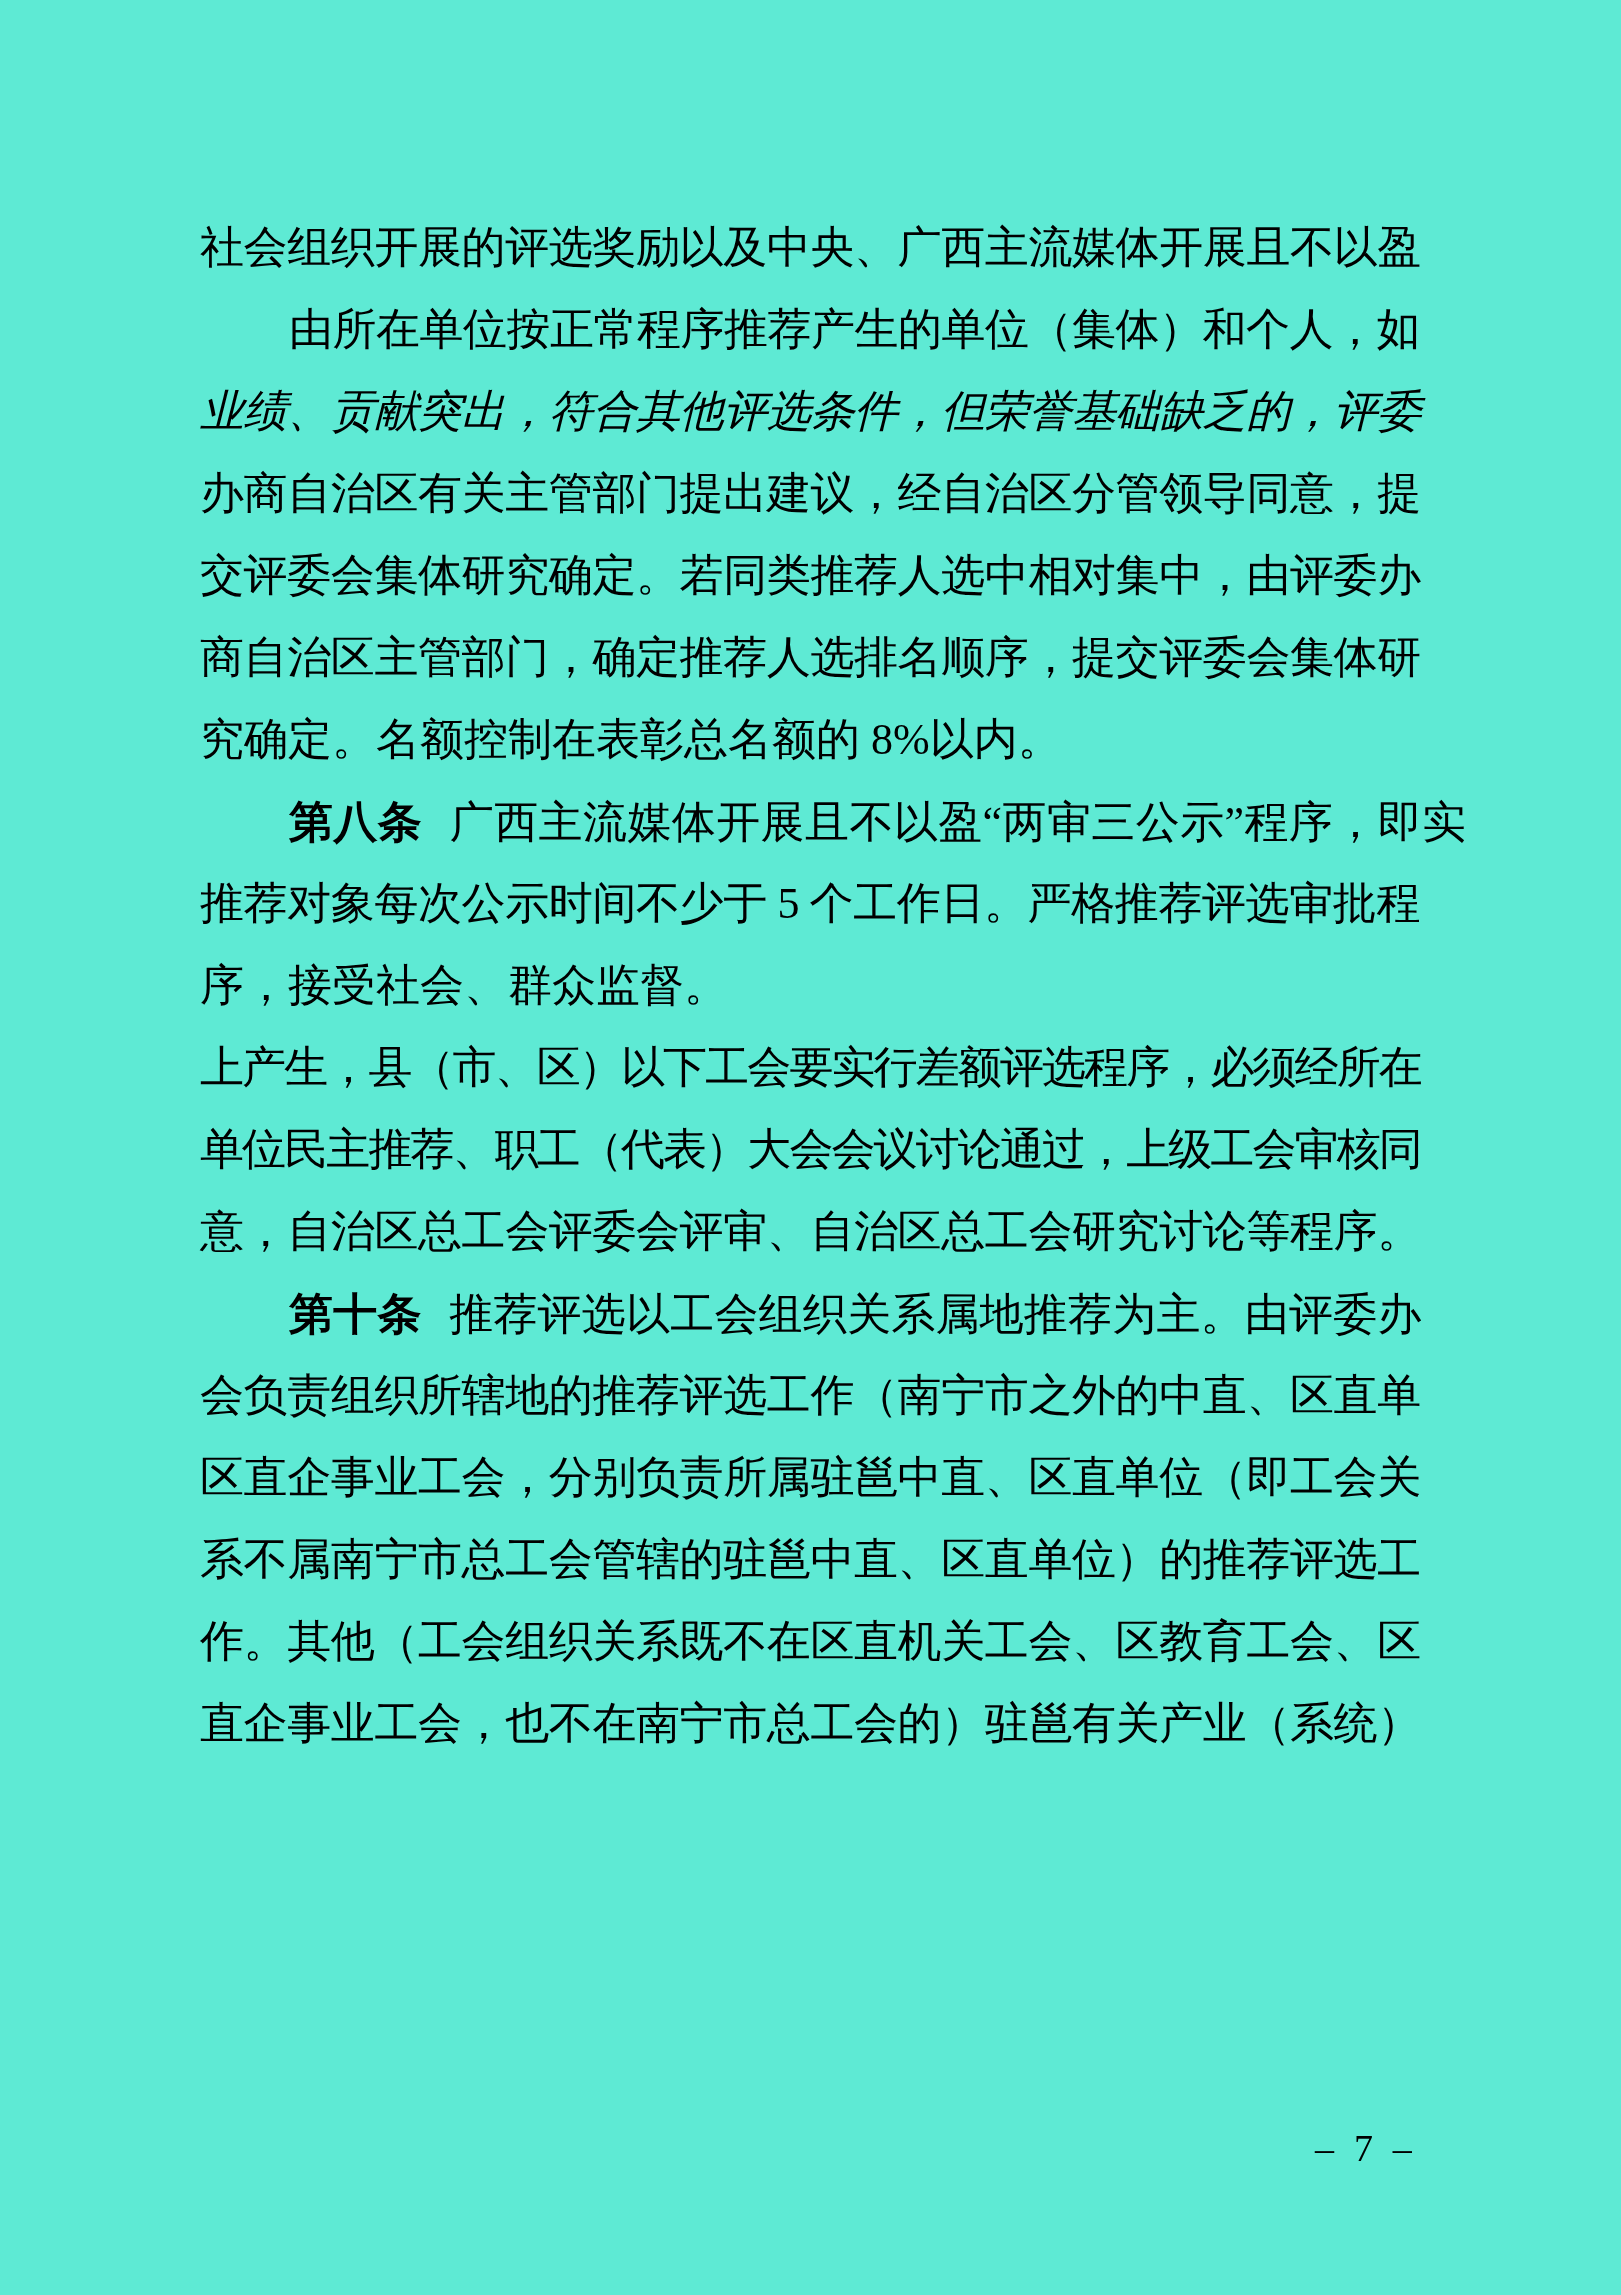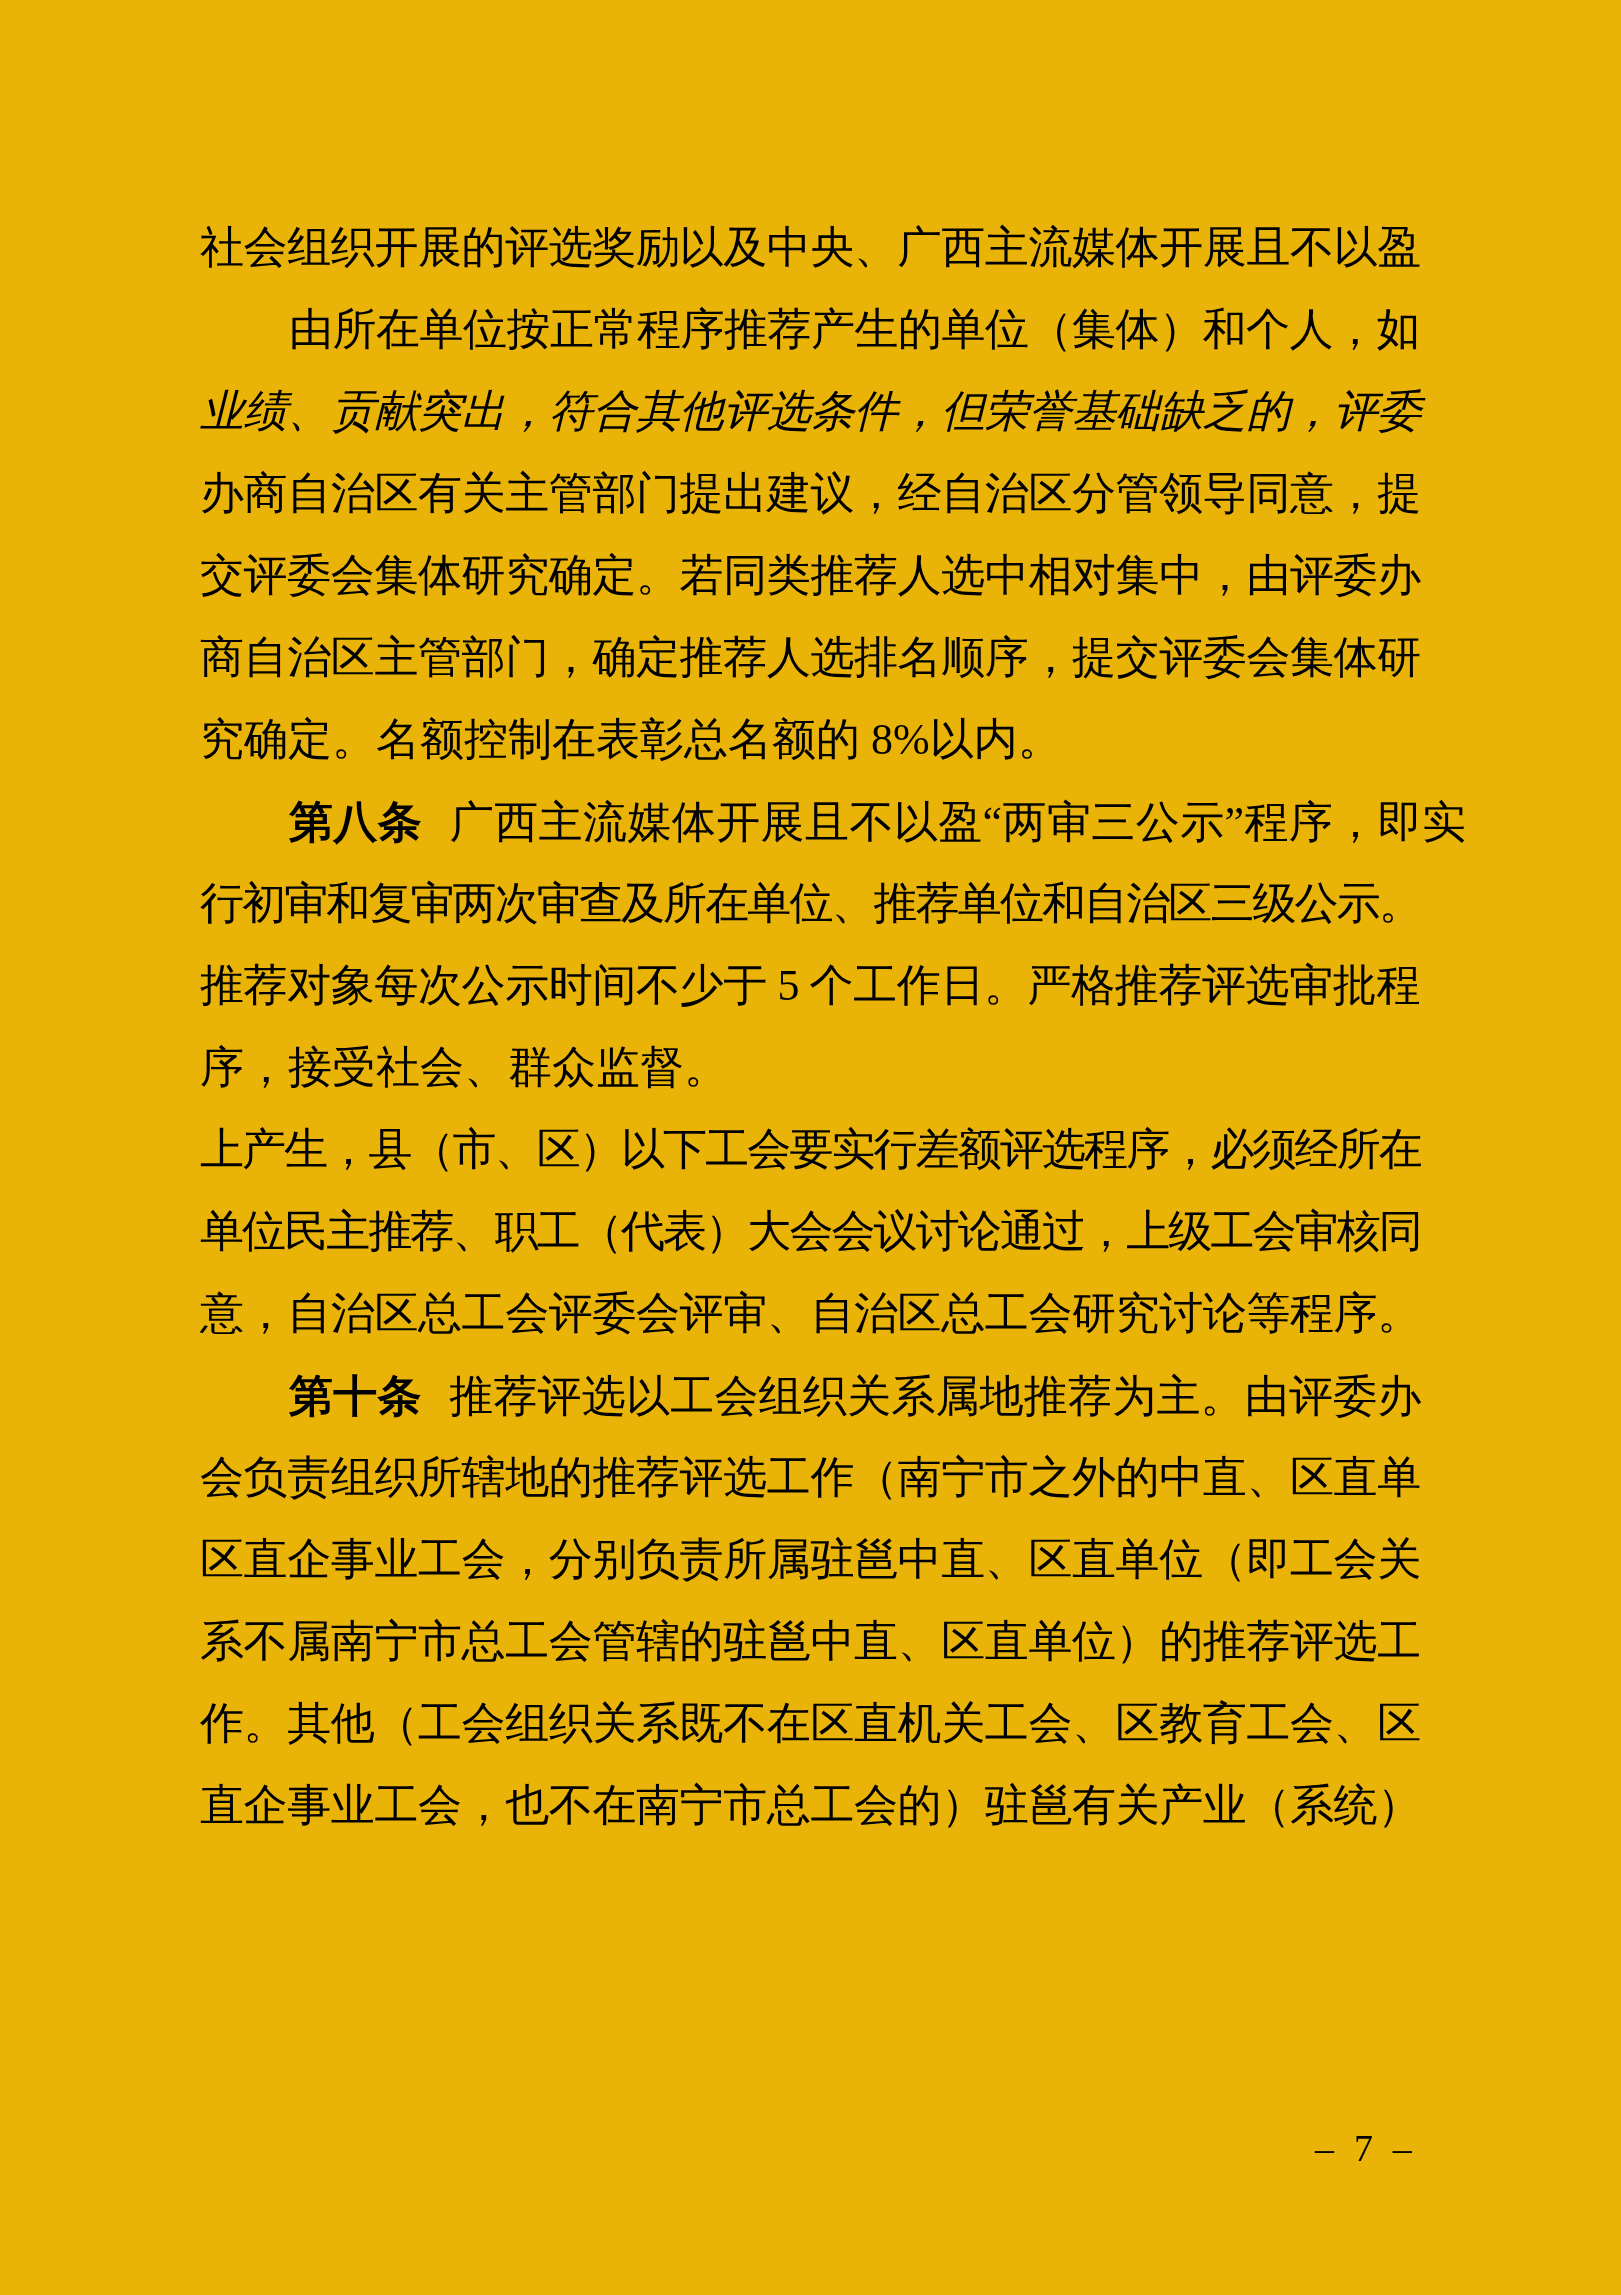--- a/index.html
+++ b/index.html
@@ -9,21 +9,21 @@
     overflow: hidden;
   }
   body {
     position: relative;
     font-family: "Liberation Serif", "DejaVu Serif", serif;
     color: #000000;
   }
   .page {
     position: absolute;
     inset: 0;
-    background: #eab308;
+    background: #5eead4;
     padding-left: 47px;
   }
   .text-block {
     position: absolute;
     left: 200px;
     top: 207px;
     width: 1220px;
   }
   .line {
     width: 100%;
@@ -60,21 +60,20 @@
 <div class="page">
   <div class="text-block" id="lines-container">
       <div class="line" style="letter-spacing: -0.4px;"><span class="line-inner"><span class="line-text">社会组织开展的评选奖励以及中央、广西主流媒体开展且不以盈</span></span></div>
       <div class="line indent" style="letter-spacing: -0.5px;"><span class="line-inner"><span class="line-text">由所在单位按正常程序推荐产生的单位（集体）和个人，如</span></span></div>
       <div class="line" style="letter-spacing: -0.4px; font-style: italic;"><span class="line-inner"><span class="line-text">业绩、贡献突出，符合其他评选条件，但荣誉基础缺乏的，评委</span></span></div>
       <div class="line" style="letter-spacing: -0.4px;"><span class="line-inner"><span class="line-text">办商自治区有关主管部门提出建议，经自治区分管领导同意，提</span></span></div>
       <div class="line" style="letter-spacing: -0.4px;"><span class="line-inner"><span class="line-text">交评委会集体研究确定。若同类推荐人选中相对集中，由评委办</span></span></div>
       <div class="line" style="letter-spacing: -0.4px;"><span class="line-inner"><span class="line-text">商自治区主管部门，确定推荐人选排名顺序，提交评委会集体研</span></span></div>
       <div class="line"><span class="line-inner"><span class="line-text">究确定。名额控制在表彰总名额的 8%以内。</span></span></div>
       <div class="line indent" style="letter-spacing: 0.4px;"><span class="line-inner"><span class="article-head">第八条</span><span class="line-text">广西主流媒体开展且不以盈“两审三公示”程序，即实</span></span></div>
-      <div class="line" style="letter-spacing: -1.9px;"><span class="line-inner"><span class="line-text">行初审和复审两次审查及所在单位、推荐单位和自治区三级公示。</span></span></div>
       <div class="line" style="letter-spacing: -0.4px;"><span class="line-inner"><span class="line-text">推荐对象每次公示时间不少于 5 个工作日。严格推荐评选审批程</span></span></div>
       <div class="line"><span class="line-inner"><span class="line-text">序，接受社会、群众监督。</span></span></div>
       <div class="line" style="letter-spacing: -1.9px;"><span class="line-inner"><span class="line-text">上产生，县（市、区）以下工会要实行差额评选程序，必须经所在</span></span></div>
       <div class="line" style="letter-spacing: -1.9px;"><span class="line-inner"><span class="line-text">单位民主推荐、职工（代表）大会会议讨论通过，上级工会审核同</span></span></div>
       <div class="line" style="letter-spacing: -0.4px;"><span class="line-inner"><span class="line-text">意，自治区总工会评委会评审、自治区总工会研究讨论等程序。</span></span></div>
       <div class="line indent" style="letter-spacing: 0.2px;"><span class="line-inner"><span class="article-head">第十条</span><span class="line-text">推荐评选以工会组织关系属地推荐为主。由评委办</span></span></div>
       <div class="line" style="letter-spacing: -0.4px;"><span class="line-inner"><span class="line-text">会负责组织所辖地的推荐评选工作（南宁市之外的中直、区直单</span></span></div>
       <div class="line" style="letter-spacing: -0.4px;"><span class="line-inner"><span class="line-text">区直企事业工会，分别负责所属驻邕中直、区直单位（即工会关</span></span></div>
       <div class="line" style="letter-spacing: -0.4px;"><span class="line-inner"><span class="line-text">系不属南宁市总工会管辖的驻邕中直、区直单位）的推荐评选工</span></span></div>
       <div class="line" style="letter-spacing: -0.4px;"><span class="line-inner"><span class="line-text">作。其他（工会组织关系既不在区直机关工会、区教育工会、区</span></span></div>

